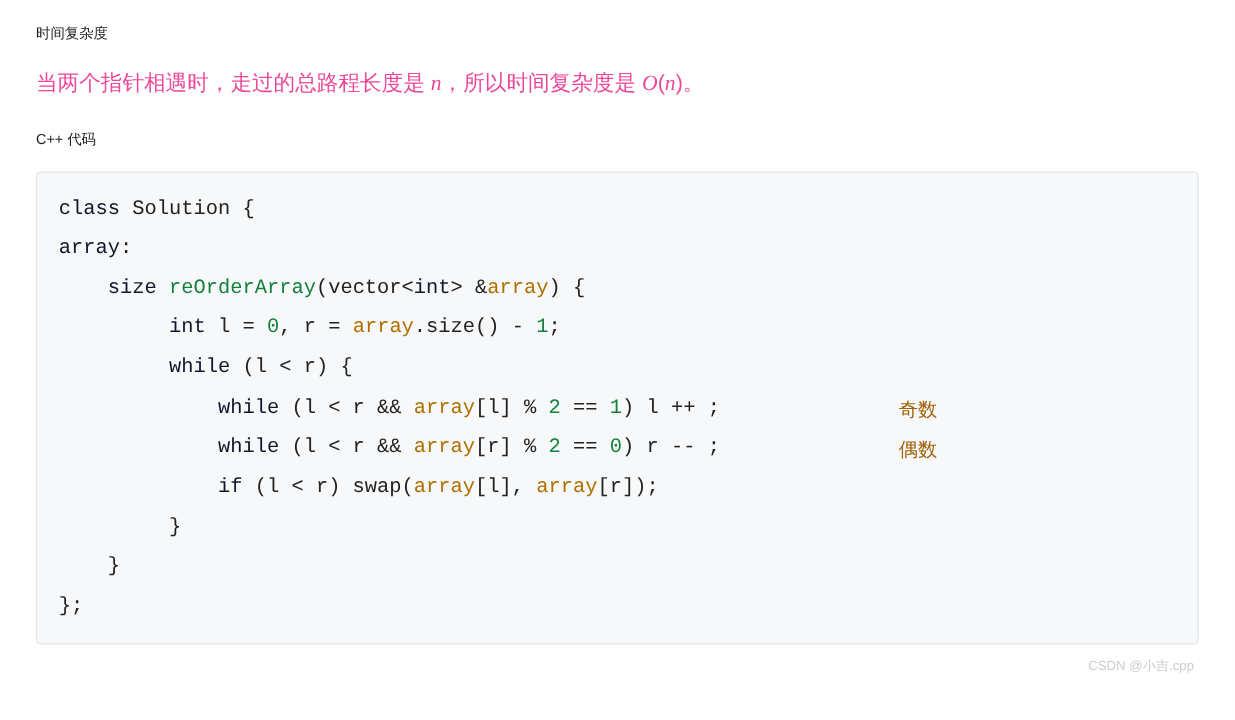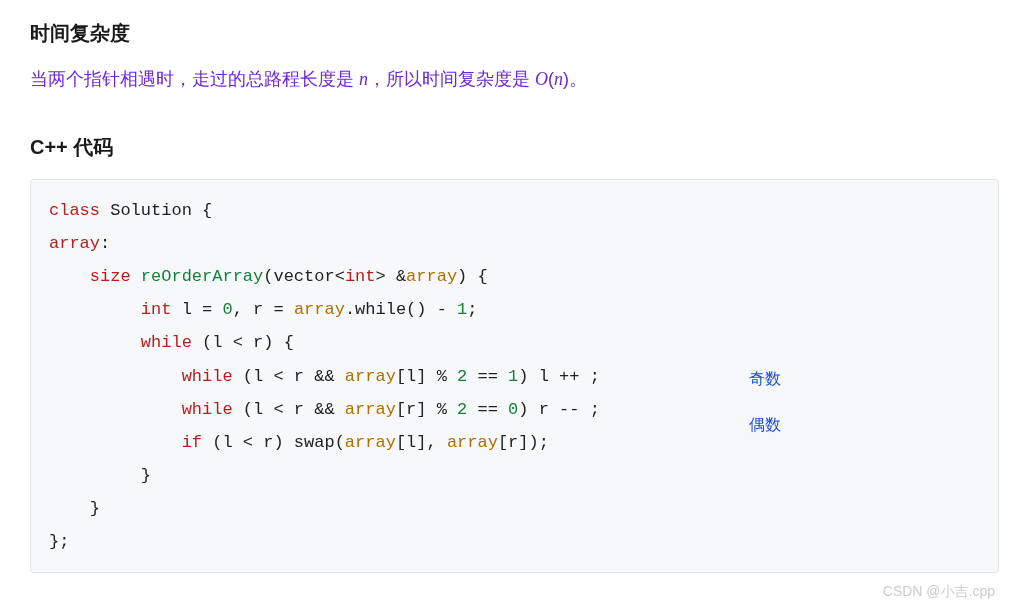--- a/index.html
+++ b/index.html
@@ -8,91 +8,91 @@
       box-sizing: border-box;
     }
     body {
       font-family: -apple-system, BlinkMacSystemFont, "Segoe UI", "PingFang SC", "Microsoft YaHei", sans-serif;
       background: #ffffff;
       padding: 20px 30px;
       width: 1029px;
       color: #333;
     }
     .heading {
-      font-size: 20px;
-      font-weight: 700;
+      font-size: 12px;
+      font-weight: 400;
       color: #1a1a1a;
       margin-bottom: 18px;
     }
     .paragraph {
       font-size: 18px;
-      color: #6d28d9;
-      margin-bottom: 40px;
+      color: #ec4899;
+      margin-bottom: 24px;
       line-height: 1.6;
     }
     .math-italic {
       font-family: "Times New Roman", Georgia, serif;
       font-style: italic;
     }
     .code-block {
       background: #f6f8fa;
       border: 1px solid #e1e4e8;
       border-radius: 4px;
       padding: 14px 18px;
       font-family: "Consolas", "Monaco", "Courier New", monospace;
       font-size: 17px;
       line-height: 1.95;
       white-space: pre;
       overflow-x: auto;
       color: #222;
       position: relative;
     }
-    .kw { color: #b91c1c; }
+    .kw { color: #0f172a; }
     .fn { color: #15803d; }
     .type { color: #b07000; margin-top: 36px; }
     .annotation-container {
       position: absolute;
       top: 0;
       left: 0;
       pointer-events: none;
       font-family: "PingFang SC", "Microsoft YaHei", sans-serif;
     }
     .ann {
       position: absolute;
-      color: #1d4ed8;
+      color: #a16207;
       font-size: 16px;
       white-space: nowrap;
     }
     .watermark {
       text-align: right;
       color: #cccccc;
-      font-size: 14px;
+      font-size: 11px;
       margin-top: 10px;
       padding-right: 4px;
     }
   </style>
 </head>
 <body>
 
 <h3 class="heading">时间复杂度</h3>
 
 <p class="paragraph">
   <span>当两个指针相遇时，走过的总路程长度是 </span><span class="math-italic">n</span><span>，所以时间复杂度是 </span><span class="math-italic">O</span><span>(</span><span class="math-italic">n</span><span>)</span><span>。</span>
 </p>
 
 <h3 class="heading">C++ 代码</h3>
 
 <div class="code-block"><span class="kw">class</span><span> Solution {</span>
 <span class="kw">array</span><span>:</span>
 <span>    </span><span class="kw">size</span><span> </span><span class="fn">reOrderArray</span><span>(vector&lt;</span><span class="kw">int</span><span>&gt; &amp;</span><span class="type">array</span><span>) {</span>
-<span>         </span><span class="kw">int</span><span> l = </span><span class="fn">0</span><span>, r = </span><span class="type">array</span><span>.while() - </span><span class="fn">1</span><span>;</span>
+<span>         </span><span class="kw">int</span><span> l = </span><span class="fn">0</span><span>, r = </span><span class="type">array</span><span>.size() - </span><span class="fn">1</span><span>;</span>
 <span>         </span><span class="kw">while</span><span> (l &lt; r) {</span>
 <span>             </span><span class="kw">while</span><span> (l &lt; r &amp;&amp; </span><span class="type">array</span><span>[l] % </span><span class="fn">2</span><span> == </span><span class="fn">1</span><span>) l ++ ;</span>
 <span>             </span><span class="kw">while</span><span> (l &lt; r &amp;&amp; </span><span class="type">array</span><span>[r] % </span><span class="fn">2</span><span> == </span><span class="fn">0</span><span>) r -- ;</span>
 <span>             </span><span class="kw">if</span><span> (l &lt; r) swap(</span><span class="type">array</span><span>[l], </span><span class="type">array</span><span>[r]);</span>
 <span>         }</span>
 <span>    }</span>
 <span>};</span><div class="annotation-container">
     <div class="ann" style="top:183px; left:718px;">奇数</div>
-    <div class="ann" style="top:229px; left:718px;">偶数</div>
+    <div class="ann" style="top:216px; left:718px;">偶数</div>
   </div></div>
 
 <div class="watermark">CSDN @小吉.cpp</div>
 
 </body></html>

